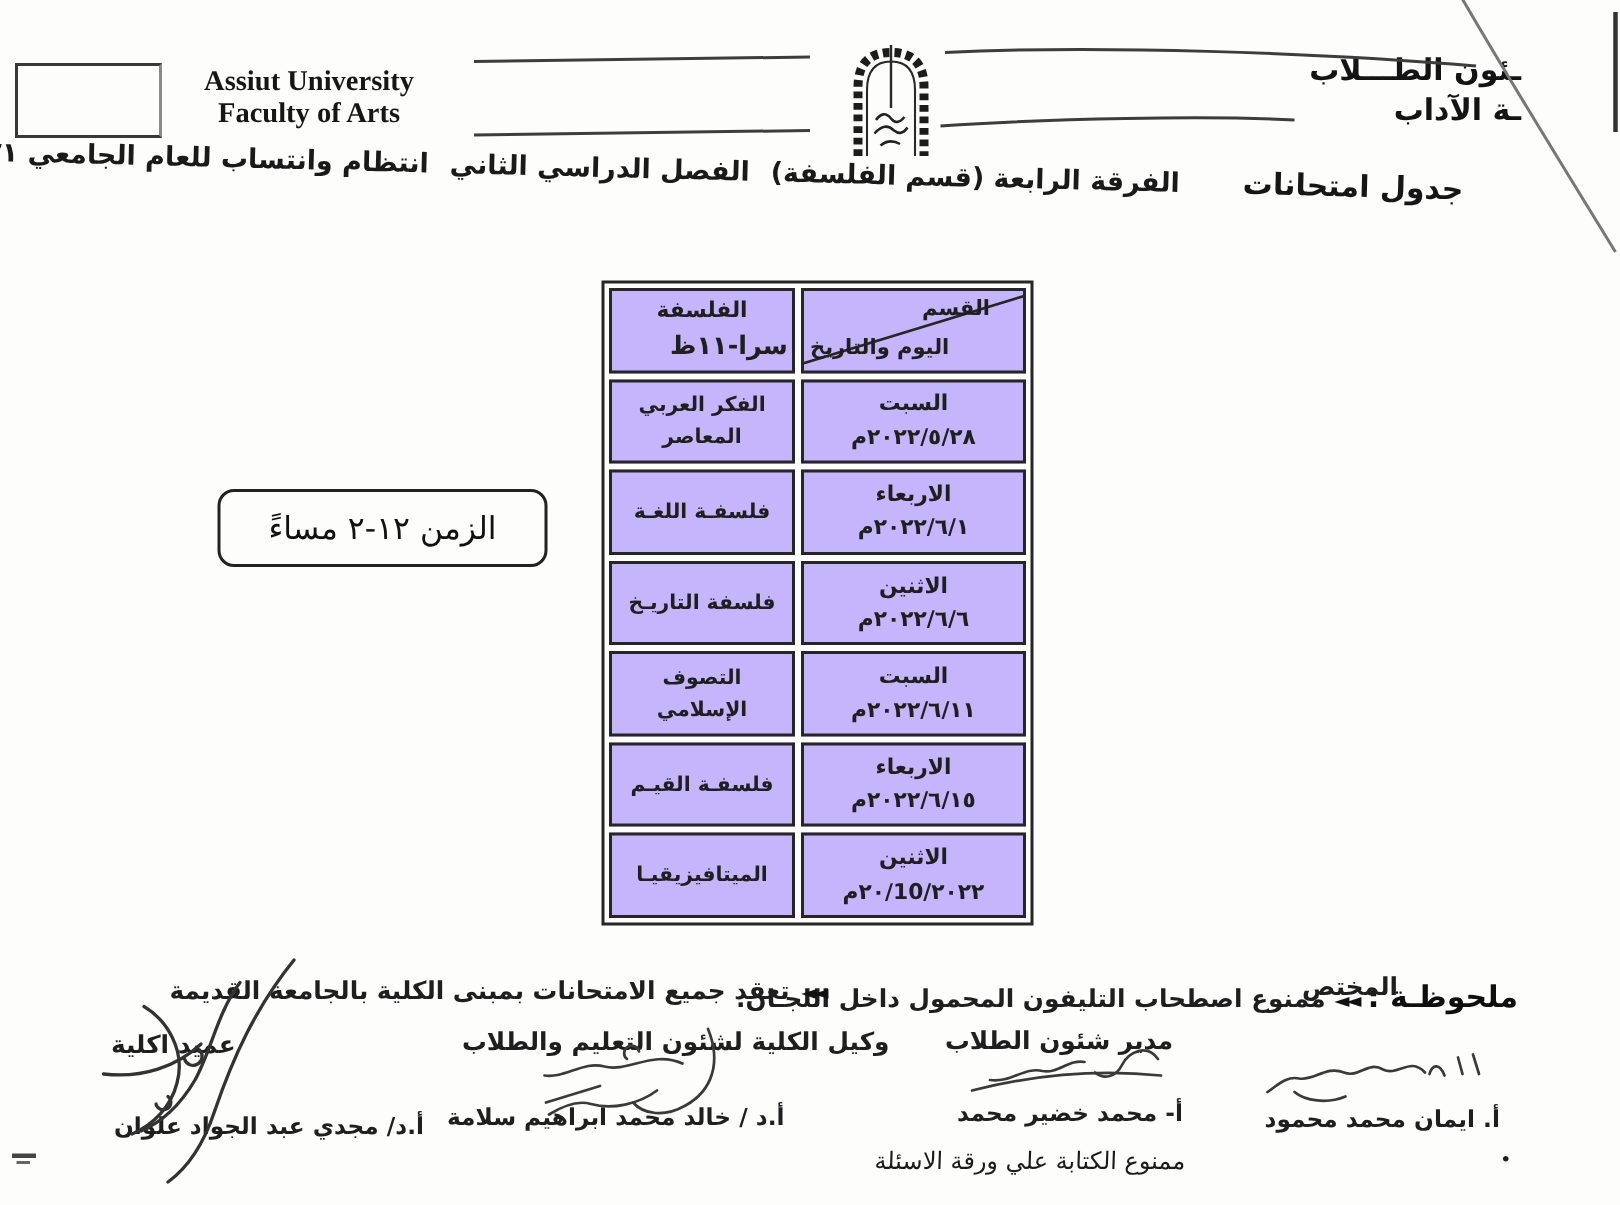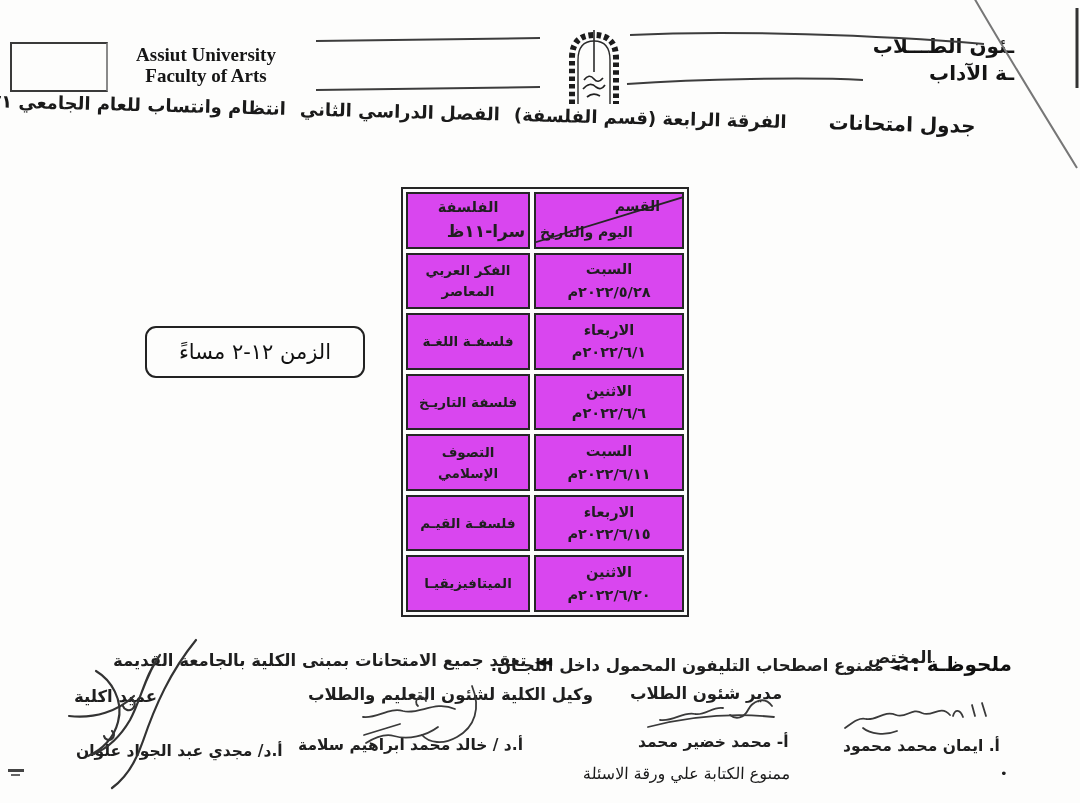--- a/index.html
+++ b/index.html
@@ -23,21 +23,21 @@
   .title-label{font-weight:700;font-size:20px;color:#161616;}
   .title-segs{display:flex;direction:rtl;gap:14px;font-weight:700;font-size:18px;color:#1a1a1a;}
   
   .time-box{left:145px;top:326px;width:216px;height:48px;border:2px solid #222;border-radius:11px;
     display:flex;align-items:center;justify-content:center;font-weight:400;font-size:21px;color:#111;}
   
   .sched{left:401px;top:187px;width:288px;height:430px;border:2.5px solid #262626;padding:3px;box-sizing:border-box;background:#fdfdfc;}
   .grid{direction:rtl;display:grid;width:100%;height:100%;
     grid-template-columns:150px 1fr;grid-template-rows:repeat(7,1fr);gap:4px;box-sizing:border-box;}
   .cell{border:2px solid #262626;display:flex;flex-direction:column;align-items:center;justify-content:center;
-    text-align:center;font-weight:700;font-size:14.5px;line-height:1.55;background:#d946ef;box-sizing:border-box;padding:1px 2px;}
+    text-align:center;font-weight:700;font-size:14.5px;line-height:1.55;background:#c4b5fd;box-sizing:border-box;padding:1px 2px;}
   .cell.subject{font-size:13.5px;}
   .cell.corner{position:relative;display:block;}
   .corner span{position:absolute;font-size:14px;font-weight:700;}
   .corner .c-top{top:2px;right:22px;}
   .corner .c-bottom{bottom:3px;left:4px;font-size:14px;}
   .hdr2{font-size:17px;margin-left:36px;}
   
   .flexr{display:flex;direction:rtl;align-items:baseline;white-space:nowrap;}
   .note-r{right:68px;top:652px;gap:6px;}
   .note-label{font-size:20px;font-weight:700;color:#0f0f0f;}
@@ -139,21 +139,21 @@
     <div class="cell">
       <div>الاربعاء</div>
       <div>٢٠٢٢/٦/١٥م</div>
     </div>
     <div class="cell subject">
       <div>فلسفـة القيـم</div>
     </div>
 
     <div class="cell">
       <div>الاثنين</div>
-      <div>٢٠٢٢/٦/٢٠م</div>
+      <div>٢٠٢٢/10/٢٠م</div>
     </div>
     <div class="cell subject">
       <div>الميتافيزيقيـا</div>
     </div>
   </div>
 </div>
 
 <div class="abs flexr note-r txt">
   <span class="note-label">ملحوظـة :</span>
   <span class="mark">◄◄</span>

